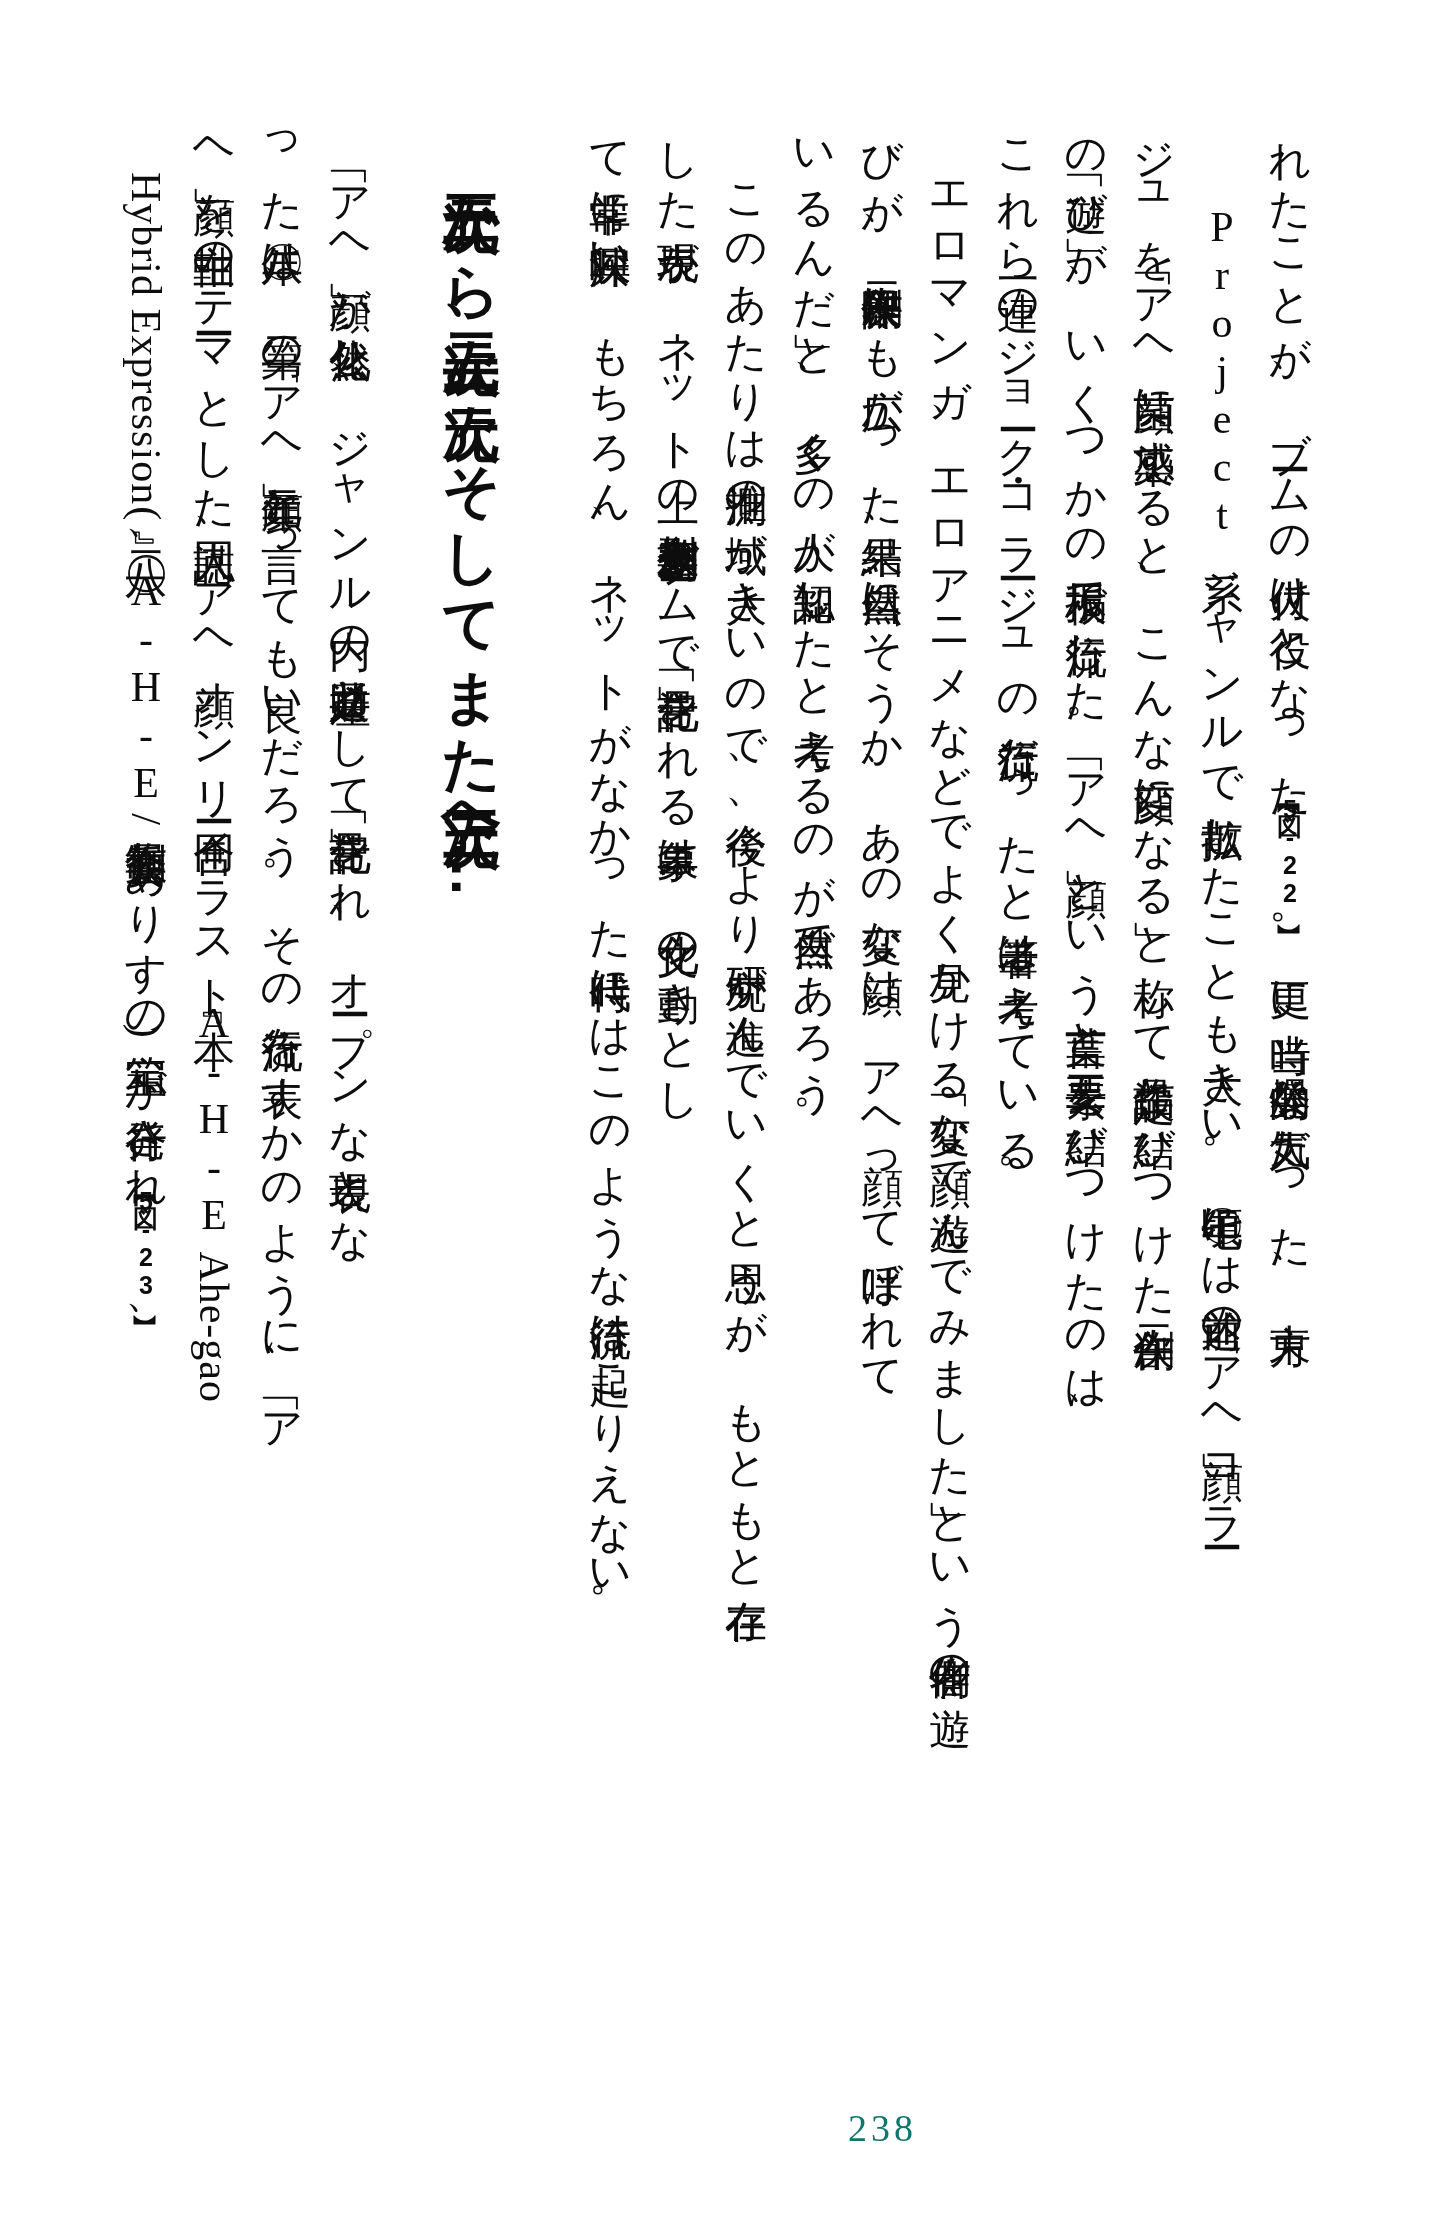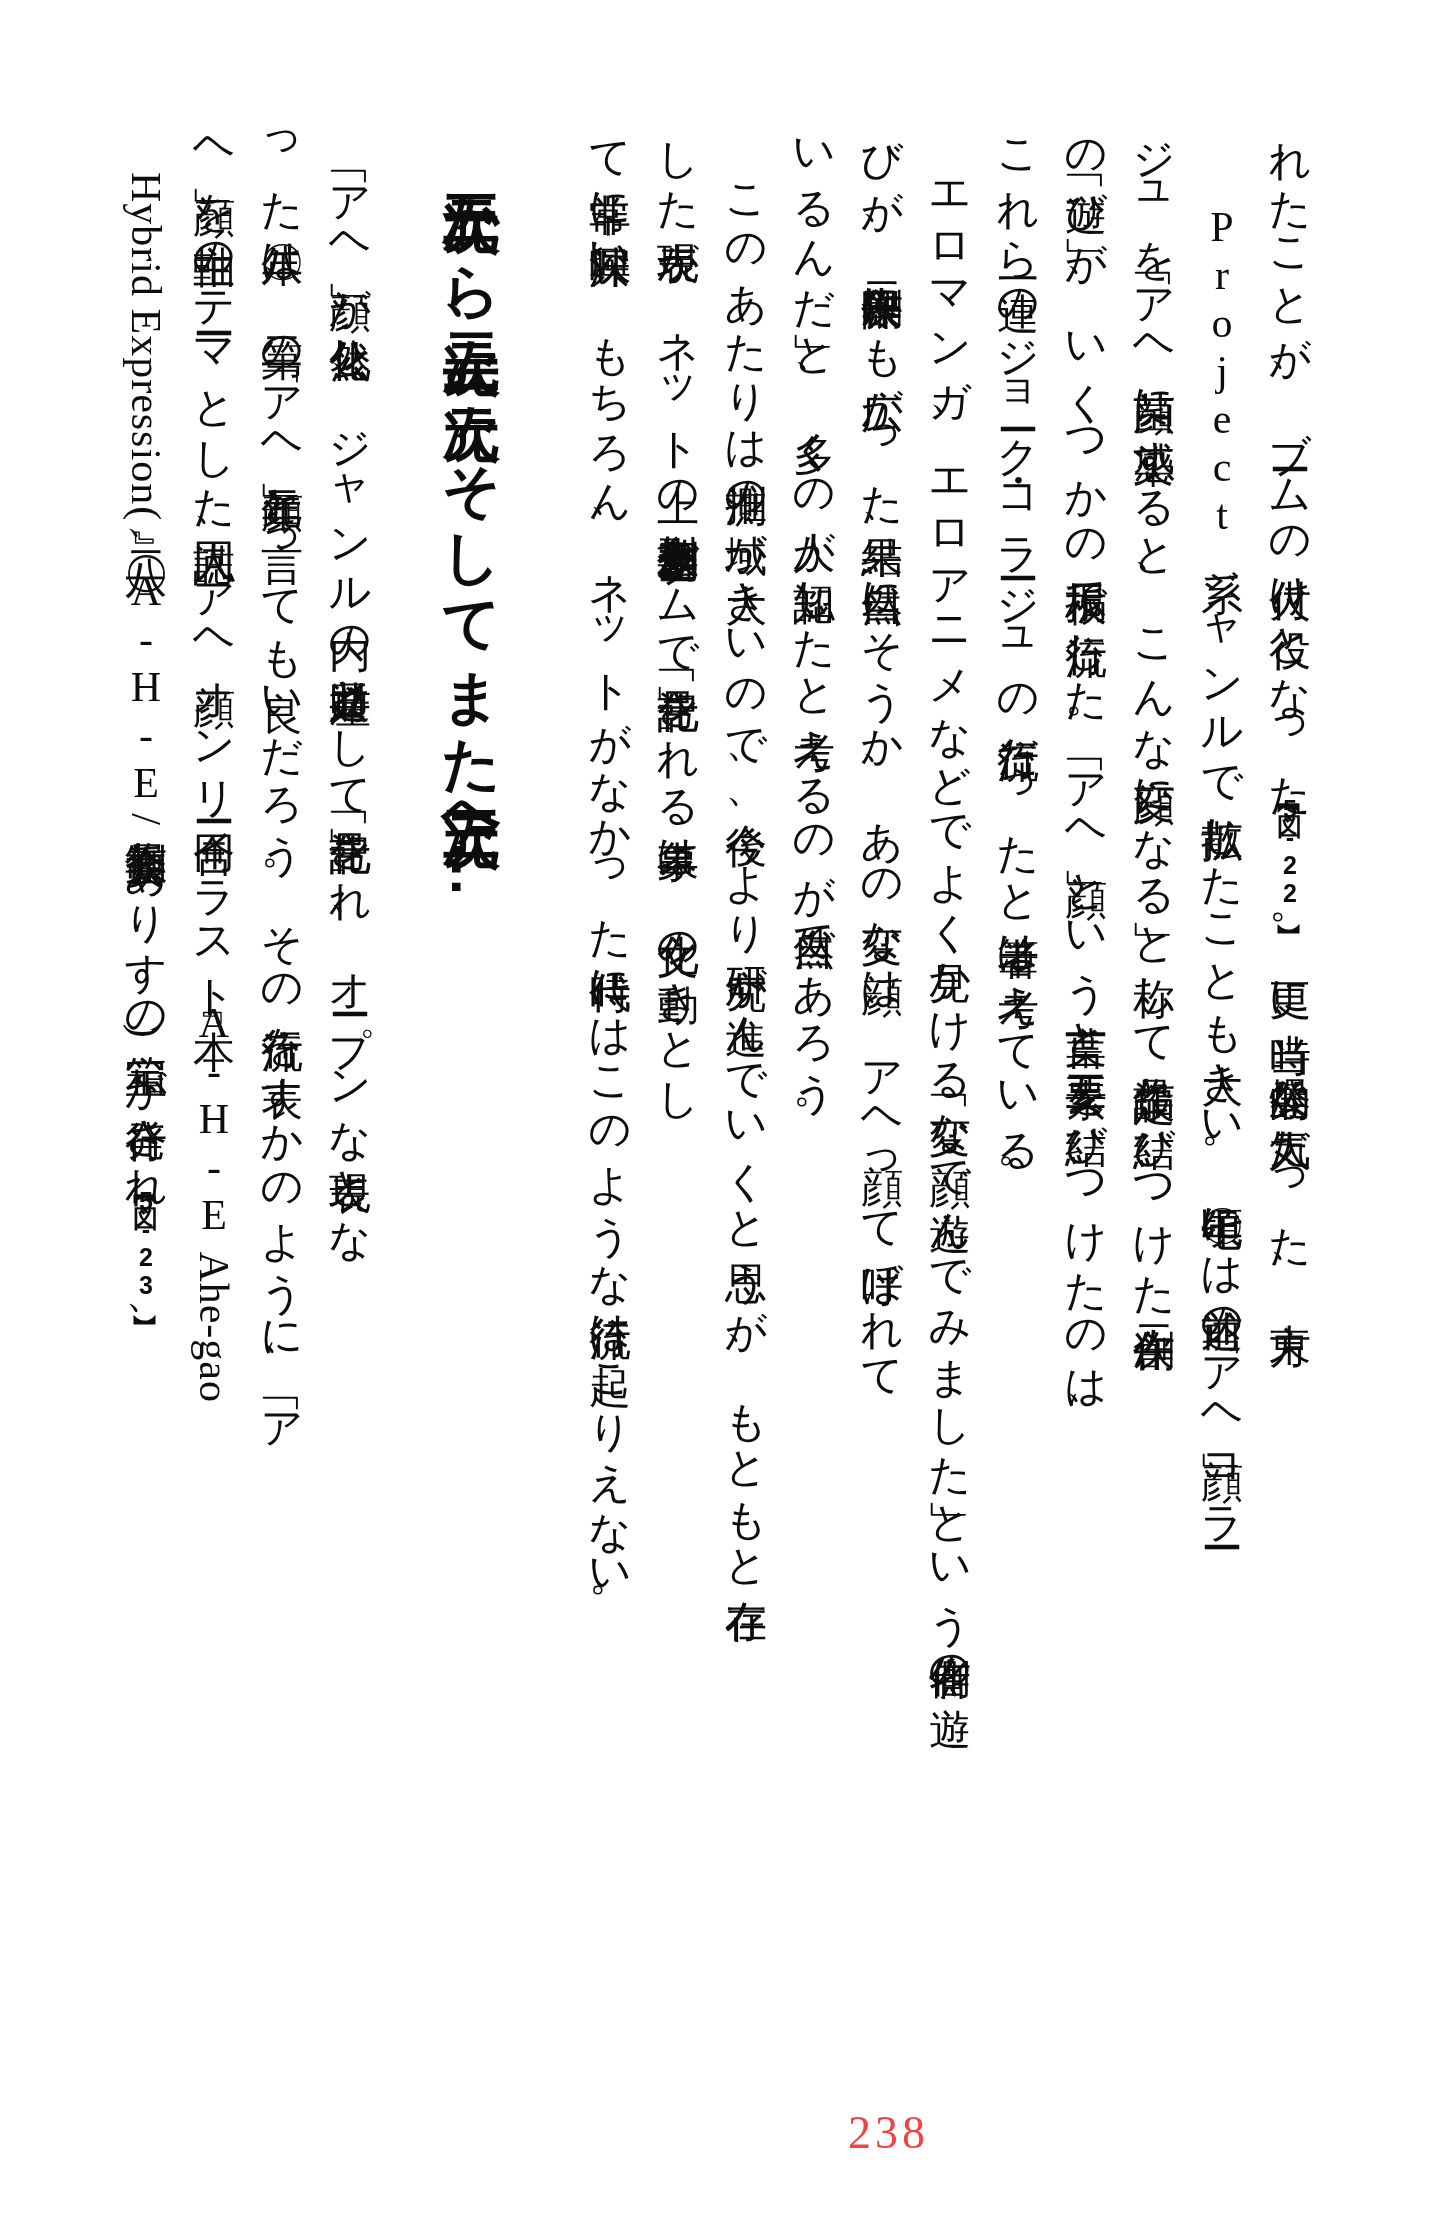--- a/index.html
+++ b/index.html
@@ -58,23 +58,23 @@
   }
   .lat-sideways{
     text-orientation:mixed;
     letter-spacing:1px;
   }
   .page-number{
     position:absolute;
     top:2106px;
     left:848px;
     font-family:"Liberation Serif","DejaVu Serif",serif;
-    font-size:46px;
+    font-size:38px;
     letter-spacing:4px;
-    color:#ef4444;
+    color:#0f766e;
   }
 </style>
 </head>
 <body>
 
 <section class="text-block">
 
   <p class="para">
     <span class="line"><span>れたことが、ブームの火付け役となった</span><span class="fig-ref">【図5-22】</span><span>。更に当時、爆発的な人気だった、東方</span></span>
     <span class="line ind2"><span class="lat-upright">Project</span><span>系ジャンルで拡散したことも大きい。〇七年頃には前述の「アヘ顔」コラー</span></span>

